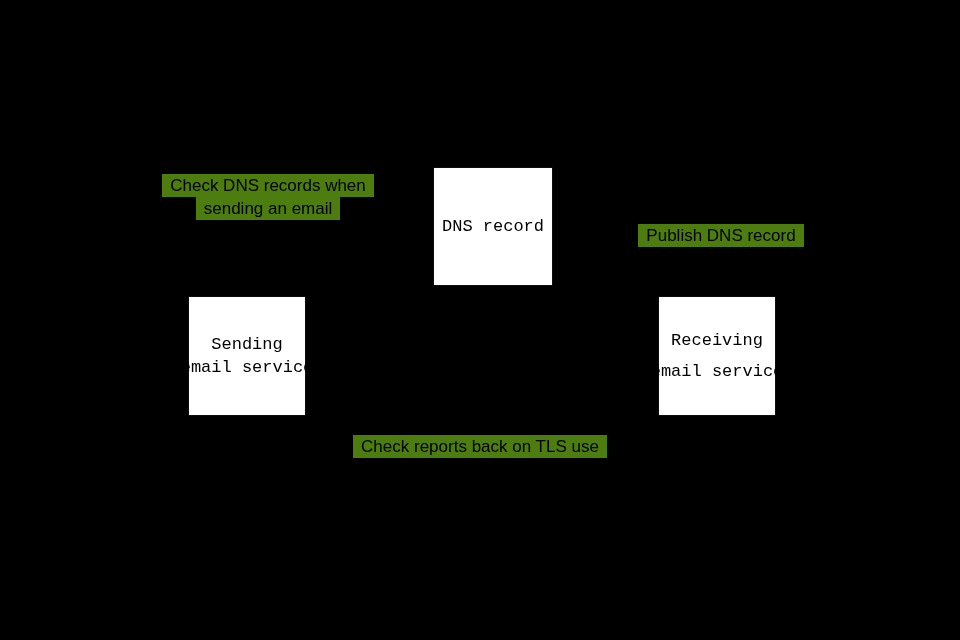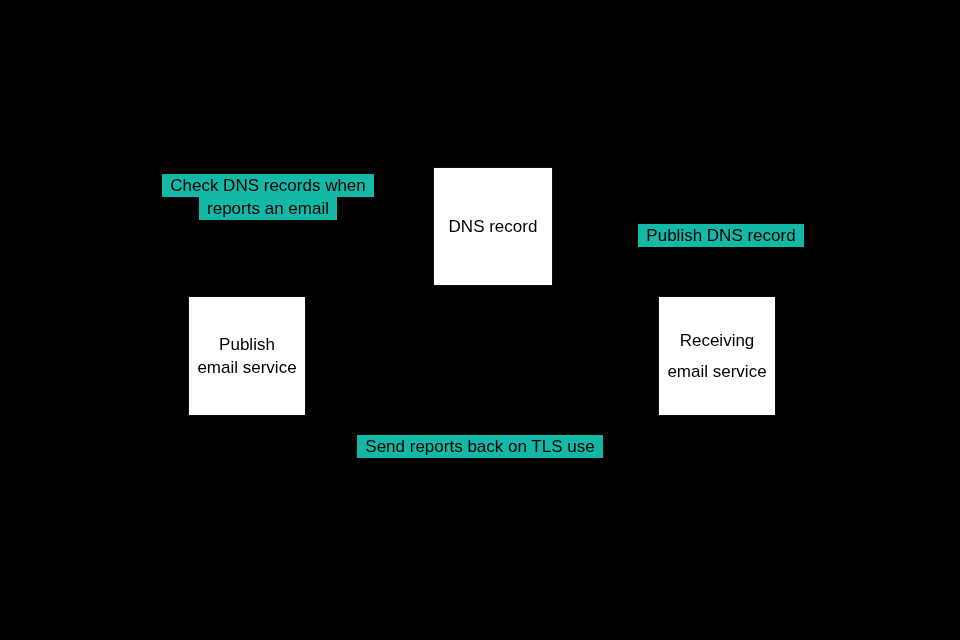--- a/index.html
+++ b/index.html
@@ -24,79 +24,80 @@
     display: flex;
     flex-direction: column;
     align-items: center;
     justify-content: center;
     text-align: center;
     line-height: 23px;
   }
   .node .nline {
     display: block;
     white-space: nowrap;
+    font-family: Liberation Mono, monospace;
   }
   .node-dns       { left: 433px; top: 167px; width: 120px; height: 119px; }
   .node-sending   { left: 188px; top: 296px; width: 118px; height: 120px; }
   .node-receiving { left: 658px; top: 296px; width: 118px; height: 120px; gap: 8px; }
 
   .edge-label {
     position: absolute;
     width: 320px;
     text-align: center;
     line-height: 23px;
   }
   .edge-label .row {
     display: block;
   }
   .edge-label .line {
     display: inline-block;
-    background: #14b8a6;
+    background: #4d7c0f;
     padding: 0 8px;
     white-space: nowrap;
   }
   .label-check-dns    { left: 108px; top: 174px; }
   .label-publish      { left: 561px; top: 196px; margin-top: 28px; }
   .label-send-email   { left: 333px; top: 326px; }
   .label-send-reports { left: 320px; top: 435px; }
 </style>
 </head>
 <body>
 
 <div class="canvas">
 
   <div class="node node-dns">
     <span class="nline">DNS record</span>
   </div>
 
   <div class="node node-sending">
-    <span class="nline">Publish</span>
+    <span class="nline">Sending</span>
     <span class="nline">email service</span>
   </div>
 
   <div class="node node-receiving">
     <span class="nline">Receiving</span>
     <span class="nline">email service</span>
   </div>
 
   <div class="edge-label label-check-dns">
     <span class="row">
       <span class="line">Check DNS records when</span>
     </span>
     <span class="row">
-      <span class="line">reports an email</span>
+      <span class="line">sending an email</span>
     </span>
   </div>
 
   <div class="edge-label label-publish">
     <span class="row">
       <span class="line">Publish DNS record</span>
     </span>
   </div>
 
 
   <div class="edge-label label-send-reports">
     <span class="row">
-      <span class="line">Send reports back on TLS use</span>
+      <span class="line">Check reports back on TLS use</span>
     </span>
   </div>
 
 </div>
 
 </body></html>

